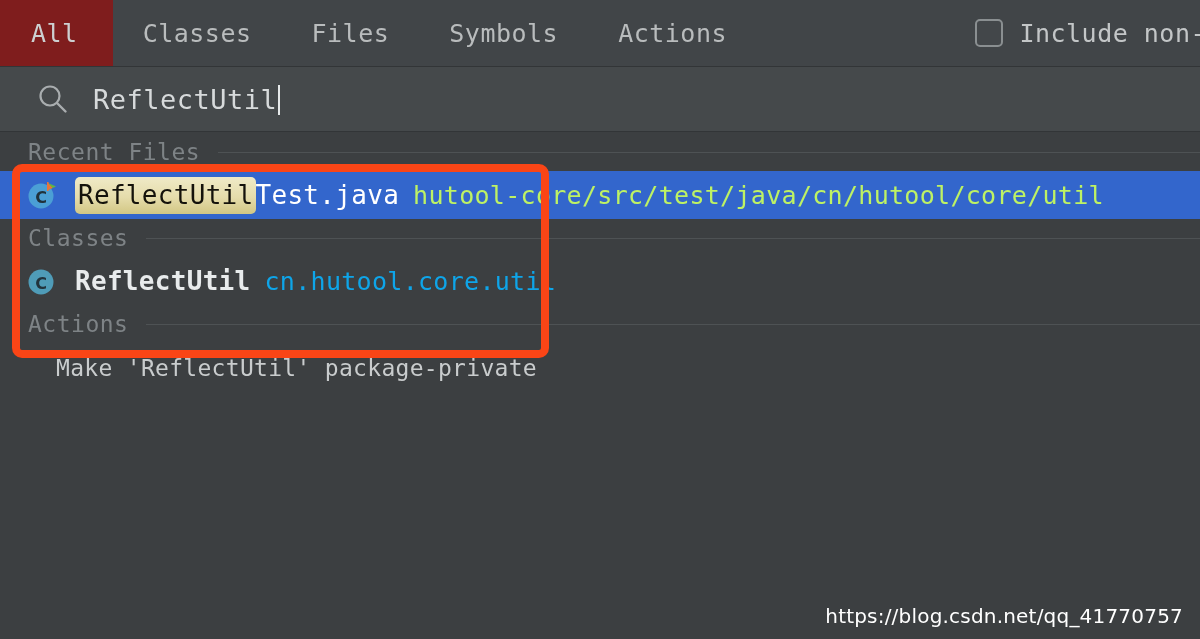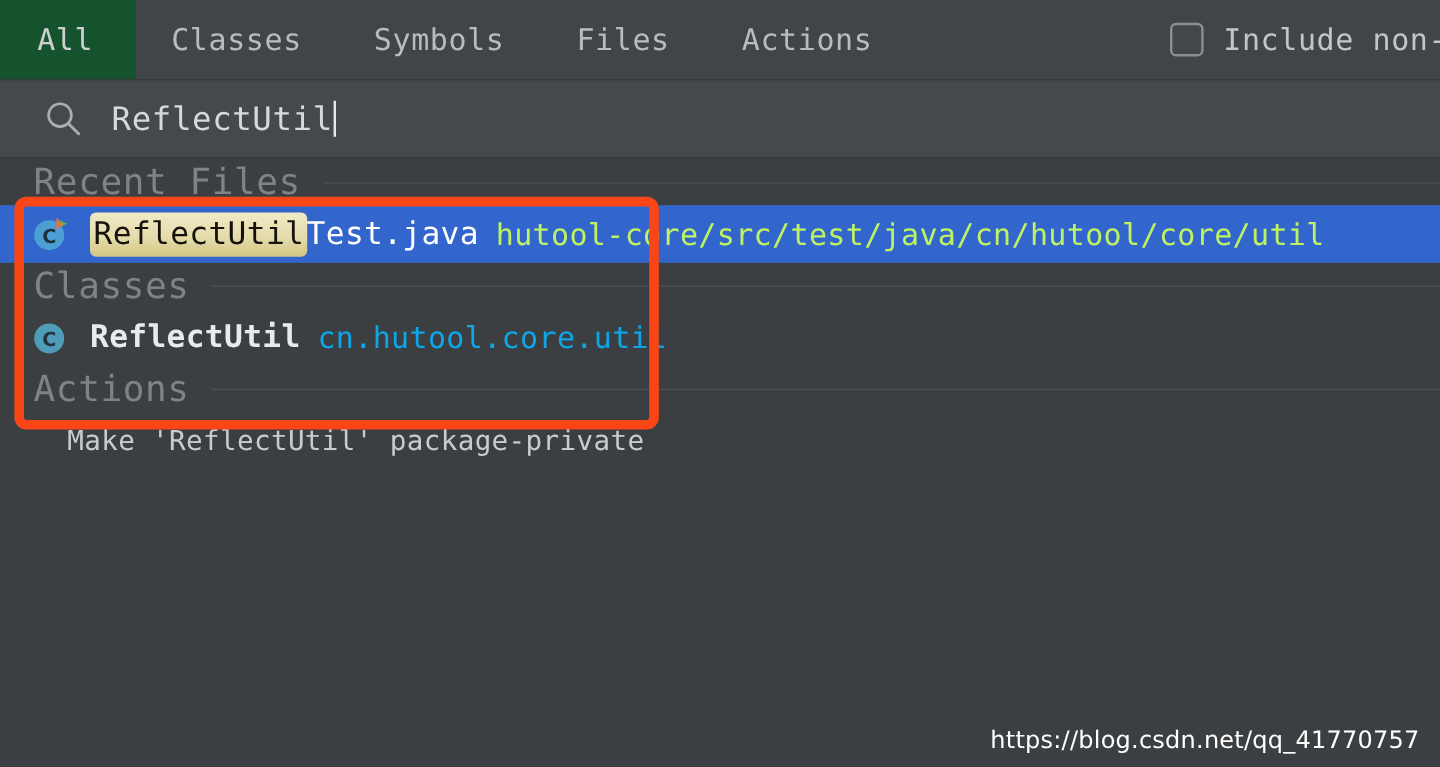--- a/index.html
+++ b/index.html
@@ -41,21 +41,21 @@
     padding: 0 30px;
     font-size: 25px;
     color: #b9bcbd;
     letter-spacing: 0.5px;
     cursor: default;
     height: 100%;
     box-sizing: border-box;
   }
   .tab.first { padding-left: 31px; padding-right: 35px; }
   .tab.active {
-    background: #14532d;
+    background: #7f1d1d;
     color: #cdd0d1;
   }
   .tabbar-spacer { flex: 1 1 auto; }
 
   .include-wrap {
     display: flex;
     align-items: center;
     padding-right: 0;
     margin-right: -6px;
     gap: 16px;
@@ -122,21 +122,21 @@
   }
 
   .section-head {
     display: flex;
     align-items: center;
     height: 38px;
     padding-left: 28px;
     gap: 18px;
   }
   .section-title {
-    font-size: 30px;
+    font-size: 23px;
     color: #7e8386;
     letter-spacing: 0.5px;
     white-space: nowrap;
   }
   .section-rule {
     flex: 1 1 auto;
     height: 1px;
     background: #4e5254;
     margin-right: 0;
   }
@@ -231,24 +231,24 @@
 <div id="app">
 
   <div class="tabbar">
     <div class="tab first active">
       <span>All</span>
     </div>
     <div class="tab">
       <span>Classes</span>
     </div>
     <div class="tab">
+      <span>Files</span>
+    </div>
+    <div class="tab">
       <span>Symbols</span>
-    </div>
-    <div class="tab">
-      <span>Files</span>
     </div>
     <div class="tab">
       <span>Actions</span>
     </div>
 
     <div class="tabbar-spacer"></div>
 
     <div class="include-wrap">
       <div class="checkbox"></div>
       <div class="include-label">Include non-</div>

